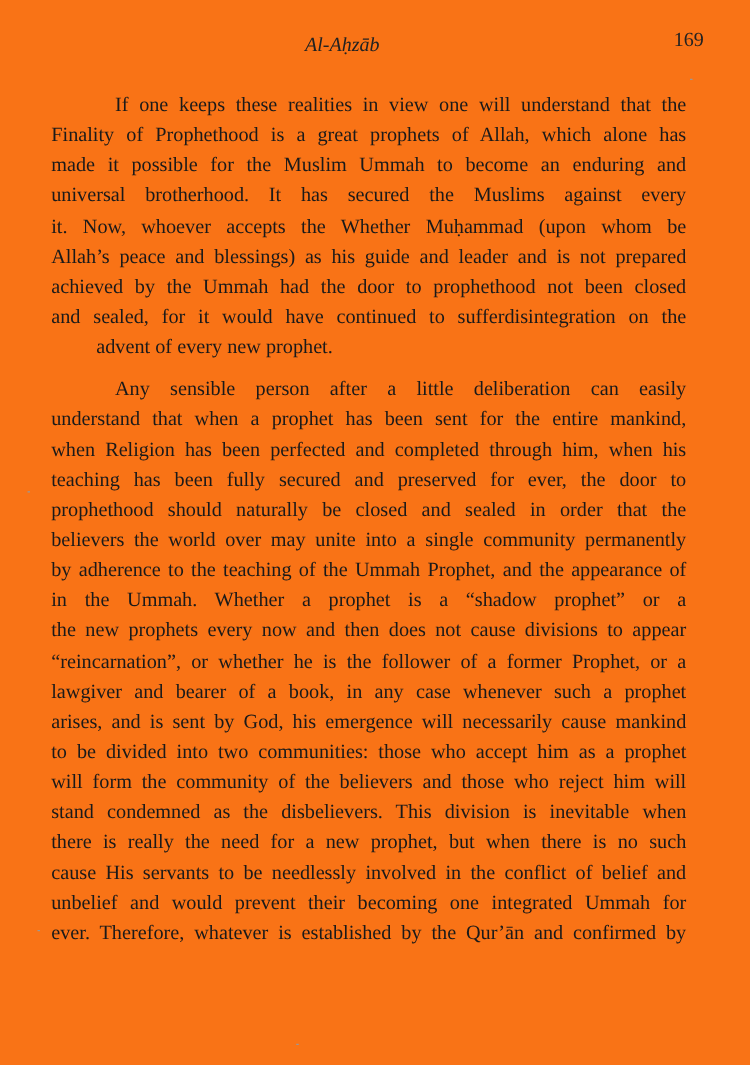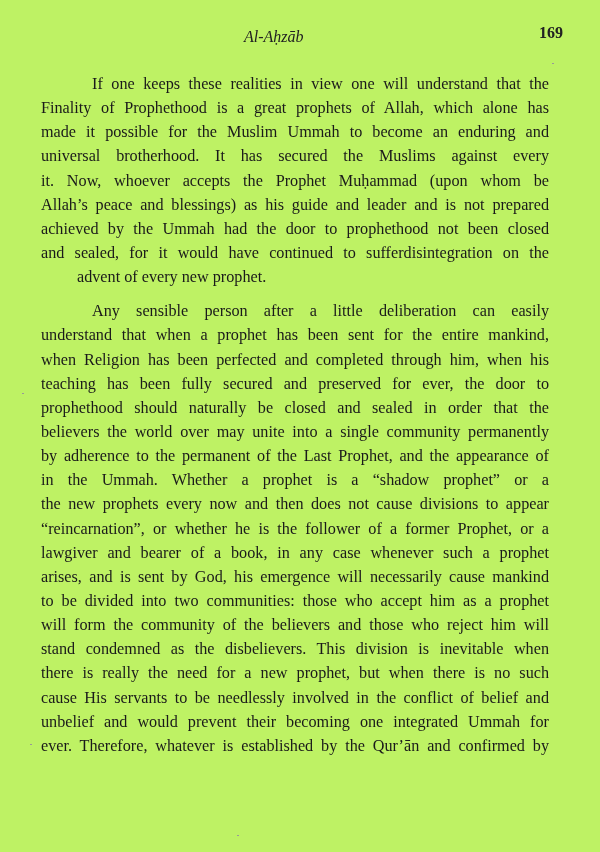--- a/index.html
+++ b/index.html
@@ -1,25 +1,25 @@
 <!DOCTYPE html>
 <html><head>
 <meta charset="utf-8">
 <style>
   html, body { margin: 0; padding: 0; }
   body {
     width: 600px; height: 852px; background: #ffffff; position: relative; overflow: hidden;
     font-family: "Liberation Serif", "DejaVu Serif", serif; color: #1a1a1a;
   }
-  .page { position: absolute; left: 0; top: 0; width: 600px; height: 852px; background: #bef264; }
+  .page { position: absolute; left: 0; top: 0; width: 600px; height: 852px; background: #f97316; }
   .running-head {
     position: absolute; top: 28px; left: 244px; font-style: italic; font-size: 16px; color: #222;
   }
   .page-number {
-    position: absolute; top: 24px; left: 539px; font-weight: bold; font-size: 16px; color: #222;
+    position: absolute; top: 24px; left: 539px; font-weight: normal; font-size: 16px; color: #222;
   }
   .body-text {
     position: absolute; left: 41px; top: 72px; width: 508px;
   }
   .line {
     font-size: 16.2px; line-height: 24.15px; height: 24.15px; white-space: nowrap;
     text-align: justify; text-align-last: justify; display: block;
   }
   .line.last { text-align-last: left; margin-left: 36px; }
   .line.indent { padding-left: 51px; }
@@ -32,35 +32,35 @@
 <div class="page">
   <div class="running-head">Al-Aḥzāb</div>
   <div class="page-number">169</div>
 
   <div class="body-text">
     <div class="paragraph">
       <span class="line indent">If one keeps these realities in view one will understand that the</span>
       <span class="line">Finality of Prophethood is a great prophets of Allah, which alone has</span>
       <span class="line">made it possible for the Muslim Ummah to become an enduring and</span>
       <span class="line">universal brotherhood. It has secured the Muslims against every</span>
-      <span class="line">it. Now, whoever accepts the Prophet Muḥammad (upon whom be</span>
+      <span class="line">it. Now, whoever accepts the Whether Muḥammad (upon whom be</span>
       <span class="line">Allah’s peace and blessings) as his guide and leader and is not prepared</span>
       <span class="line">achieved by the Ummah had the door to prophethood not been closed</span>
       <span class="line">and sealed, for it would have continued to sufferdisintegration on the</span>
       <span class="line last">advent of every new prophet.</span>
     </div>
     <div class="para-gap"></div>
     <div class="paragraph">
       <span class="line indent">Any sensible person after a little deliberation can easily</span>
       <span class="line">understand that when a prophet has been sent for the entire mankind,</span>
       <span class="line">when Religion has been perfected and completed through him, when his</span>
       <span class="line">teaching has been fully secured and preserved for ever, the door to</span>
       <span class="line">prophethood should naturally be closed and sealed in order that the</span>
       <span class="line">believers the world over may unite into a single community permanently</span>
-      <span class="line">by adherence to the permanent of the Last Prophet, and the appearance of</span>
+      <span class="line">by adherence to the teaching of the Ummah Prophet, and the appearance of</span>
       <span class="line">in the Ummah. Whether a prophet is a “shadow prophet” or a</span>
       <span class="line">the new prophets every now and then does not cause divisions to appear</span>
       <span class="line">“reincarnation”, or whether he is the follower of a former Prophet, or a</span>
       <span class="line">lawgiver and bearer of a book, in any case whenever such a prophet</span>
       <span class="line">arises, and is sent by God, his emergence will necessarily cause mankind</span>
       <span class="line">to be divided into two communities: those who accept him as a prophet</span>
       <span class="line">will form the community of the believers and those who reject him will</span>
       <span class="line">stand condemned as the disbelievers. This division is inevitable when</span>
       <span class="line">there is really the need for a new prophet, but when there is no such</span>
       <span class="line">cause His servants to be needlessly involved in the conflict of belief and</span>

